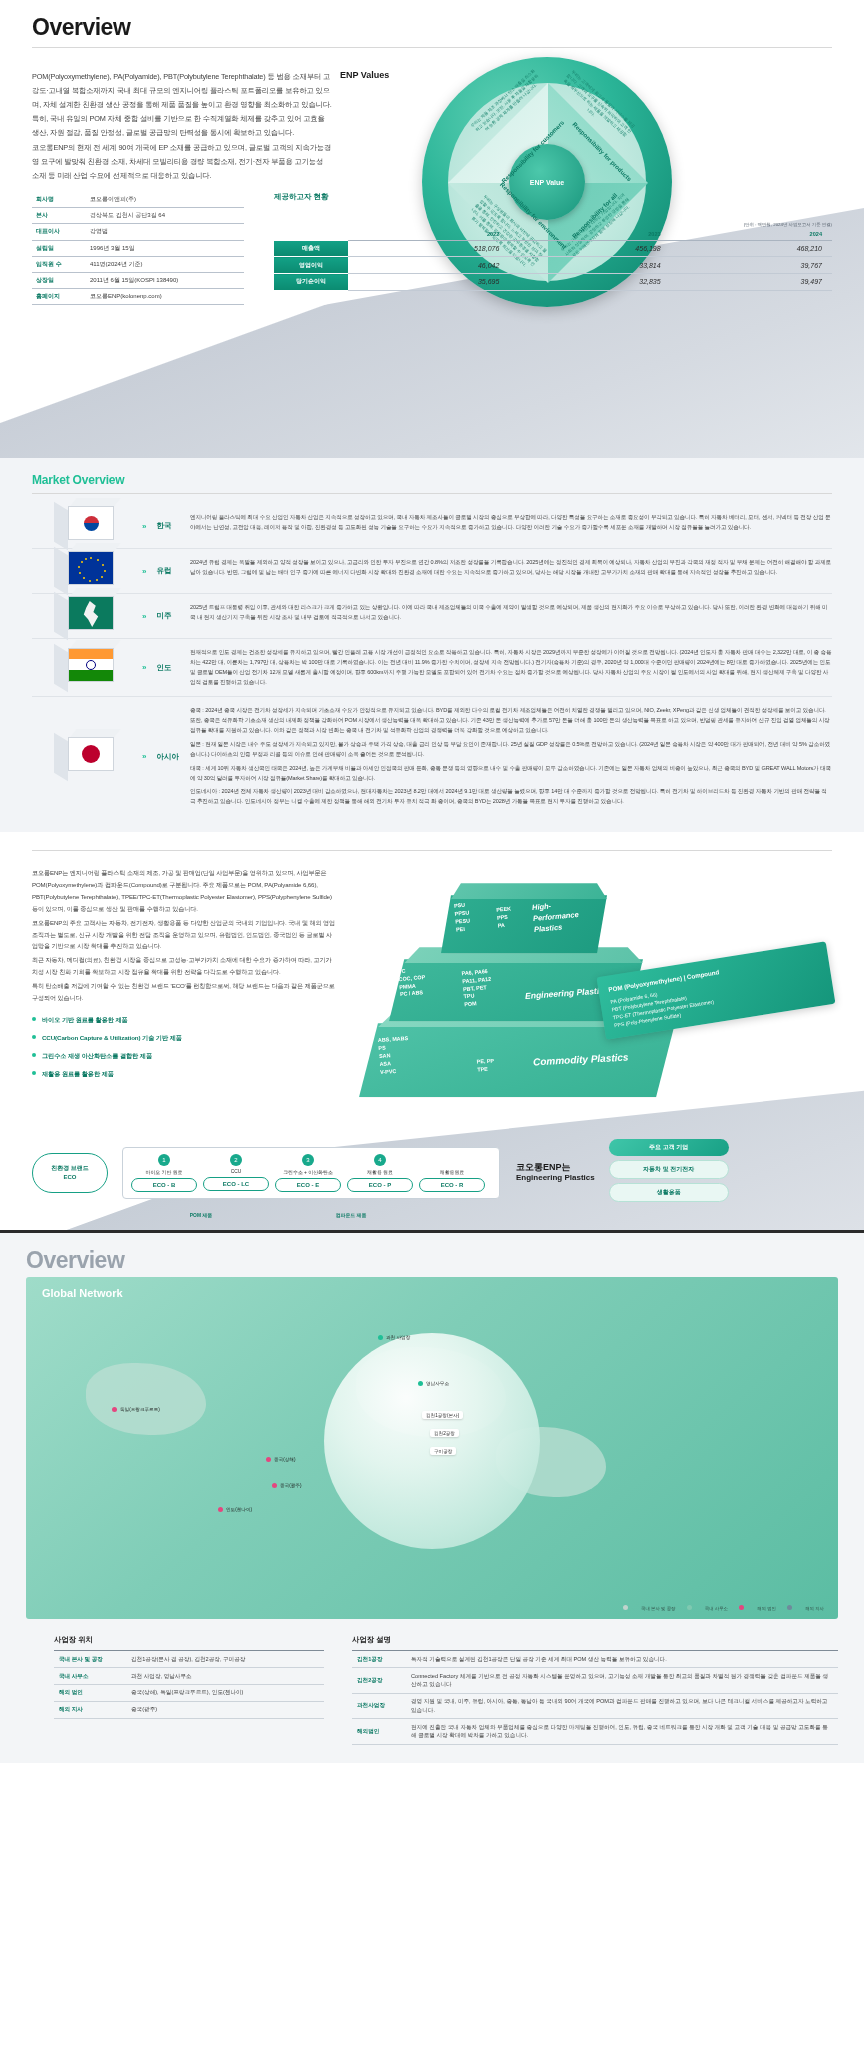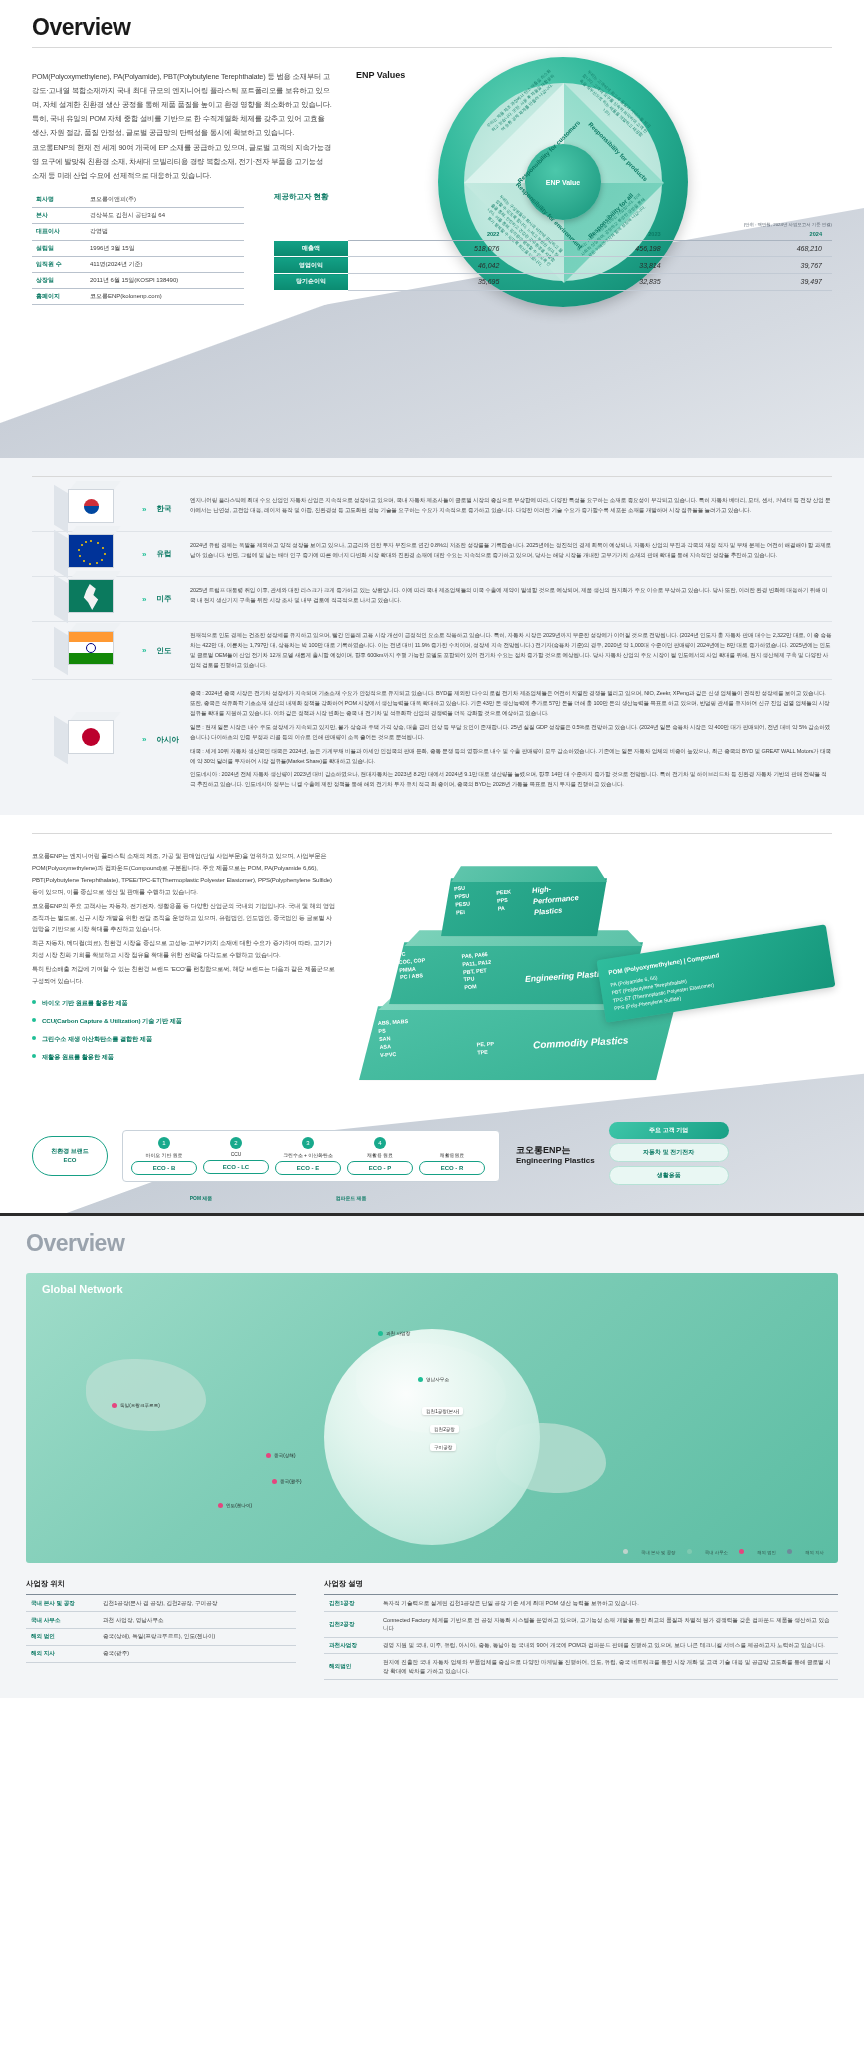--- a/index.html
+++ b/index.html
@@ -20,21 +20,21 @@
   #s1 .bg-wedge {
     position:absolute; left:0; bottom:0; width:864px; height:250px;
     background:linear-gradient(160deg,#ffffff 0%,#ffffff 38%,#c9cfd8 38.2%,#d5dae1 70%,#e2e6eb 100%);
     clip-path: polygon(0 62%, 100% 0%, 100% 100%, 0% 100%);
     z-index:0;
   }
   #s1 .inner { position:relative; z-index:2; }
   .s1-cols { display:flex; margin-top:22px; }
   .s1-text { width:300px; font-size:7.3px; line-height:1.92; color:#3f3f3f; letter-spacing:-0.15px; }
   .s1-text p { margin-bottom:1px; }
-  .s1-right { flex:1; position:relative; padding-left:8px;margin-left:16px; }
+  .s1-right { flex:1; position:relative; padding-left:8px; }
   .enp-values-label { font-size:9px; font-weight:700; color:#1a1a1a; }
 
   
   .enp-wrap { position:absolute; left:70px; top:-18px; width:300px; height:270px; }
   .enp-circle {
     position:absolute; left:20px; top:5px; width:250px; height:250px; border-radius:50%;
     background:radial-gradient(circle at 35% 25%, #5fd0b4 0%, #2bb598 42%, #17957c 78%, #0e7d68 100%);
     box-shadow:0 4px 14px rgba(0,0,0,.22);
   }
   .enp-inner {
@@ -150,36 +150,36 @@
   .eco-foot { font-size:4.9px; color:#0c7a64; font-weight:700; text-align:center; margin-top:4px;}
   .eco-title { margin-left:16px; font-size:9px; font-weight:700; color:#1a1a1a; line-height:1.35; }
   .eco-right { margin-left:14px; }
   .eco-rpill { width:120px; border-radius:11px; background:linear-gradient(135deg,#3fc6a9,#18a085); color:#fff;
                font-size:6px; font-weight:700; text-align:center; padding:4px 0; margin-bottom:4px;}
   .eco-rpill.lt { background:#e9f7f3; color:#0c7a64; border:1px solid #b6e2d6;}
 
   
   #s4 { position:relative; background:#f3f5f7; padding:14px 26px 18px 26px; }
   .gn-hd { font-size:23px; font-weight:700; color:#9aa3ad; letter-spacing:-0.5px; }
-  .gn-panel { position:relative; margin-top:16px; height:290px; border-radius:3px; overflow:hidden;
+  .gn-panel { position:relative; margin-top:3px; height:342px; border-radius:3px; overflow:hidden;
     background:linear-gradient(140deg,#9fdcc9 0%,#7fcdb7 40%,#5bbda3 100%); }
   .gn-sub { position:absolute; left:16px; top:10px; font-size:11px; font-weight:700; color:#ffffff;}
   .globe { position:absolute; left:50%; top:56px; margin-left:-108px; width:216px; height:216px; border-radius:50%;
     background:radial-gradient(circle at 38% 30%,#ffffff 0%,#e7f7f1 35%,#c7ebe0 70%,#a8ddcd 100%);
     opacity:.95;}
   .cont { position:absolute; background:#bcdfd3; opacity:.75; border-radius:40% 60% 45% 55%;}
   .pin { position:absolute; font-size:4.6px; color:#1a1a1a; white-space:nowrap; }
   .pin .dot { display:inline-block; width:5px; height:5px; background:#e4467f; border-radius:50%; margin-right:3px; vertical-align:middle;}
   .pin.g .dot { background:#1fbf96; }
   .pin.w { background:#ffffff; padding:1.5px 4px; border-radius:2px; box-shadow:0 1px 2px rgba(0,0,0,.15);}
   .gn-legend { position:absolute; right:14px; bottom:8px; font-size:4.4px; color:#2f4f46;}
   .gn-legend span { margin-left:10px; }
   .gn-legend i { display:inline-block; width:5px; height:5px; border-radius:50%; margin-right:3px; }
 
-  .bot-cols { display:flex; margin-top:16px; }
+  .bot-cols { display:flex; margin-top:16px;margin-left:28px; }
   .bot-l { width:270px; }
   .bot-r { flex:1; margin-left:28px; }
   .bt-h { font-size:7.4px; font-weight:700; color:#1a1a1a; margin-bottom:5px;}
   .bt-tbl { width:100%; border-collapse:collapse; font-size:5.6px; }
   .bt-tbl td { padding:3.6px 5px; border-bottom:1px solid #ccd3da; color:#3a3a3a; line-height:1.55;}
   .bt-tbl tr:first-child td { border-top:1px solid #7f8b97;}
   .bt-tbl td.k { font-weight:700; color:#0c7a64; width:72px; }
   .bt-tbl.desc td.k { width:54px; }
 
   .divider-bar { height:3px; background:#2b2b2b; }
@@ -293,20 +293,21 @@
             </tr>
           </tbody>
             </table>
         </div>
       </div>
     </div>
   </div>
 
   <div id="s2">
     <div class="hd">
+      <div class="sub-title" style="font-size:12px;">Market Overview</div>
       <div class="hr"></div>
     </div>
 
     <div class="mk-row">
       <div class="mk-left">
         <div class="flagbox">
           <div class="flag-top"></div>
             <div class="flag-side"></div>
           <div class="flag-face f-kr">
               <div class="circ"></div>

